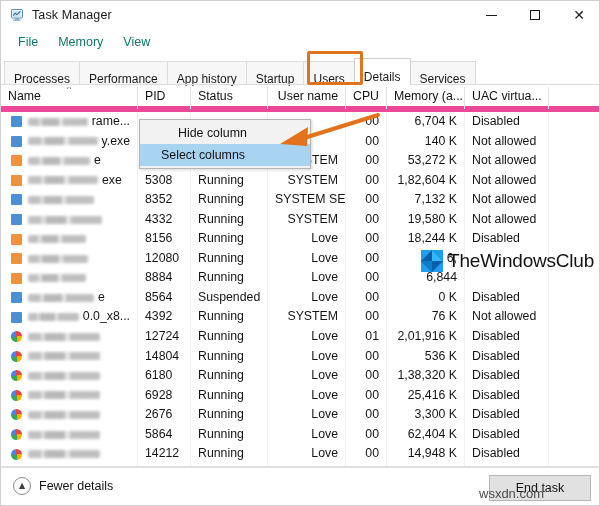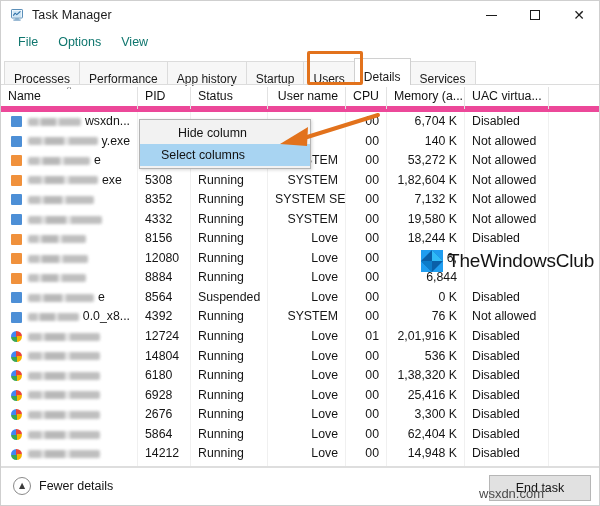--- a/index.html
+++ b/index.html
@@ -260,21 +260,21 @@
           <span class="glyph-max"></span>
         </div>
       <div class="wc close">
           <span class="glyph-close">✕</span>
         </div>
     </div>
   </div>
 
   <div class="menubar">
     <div class="menuitem">File</div>
-    <div class="menuitem">Options</div>
+    <div class="menuitem">Memory</div>
     <div class="menuitem">View</div>
   </div>
 
   <div class="tabstrip-underline"></div>
   <div class="tabstrip">
     <div class="tab">Processes</div>
     <div class="tab">Performance</div>
     <div class="tab">App history</div>
     <div class="tab">Startup</div>
     <div class="tab">Users</div>
@@ -295,21 +295,21 @@
       <div class="hcell c-cpu num">CPU</div>
       <div class="hcell c-mem num">Memory (a...</div>
       <div class="hcell c-uac">UAC virtua...</div>
       <div class="hcell c-tail"></div>
     </div>
     <div class="rows" id="rows">
         <div class="row">
           <div class="cell c-name namecell">
             <span class="picon" style="background: rgb(77, 143, 214);"></span>
             <span class="blurtext" style="width: 82px;"></span>
-            <span class="nametail">wsxdn...</span>
+            <span class="nametail">rame...</span>
           </div>
           <div class="cell c-pid"></div>
           <div class="cell c-status"></div>
           <div class="cell c-user"></div>
           <div class="cell c-cpu num">00</div>
           <div class="cell c-mem num">6,704 K</div>
           <div class="cell c-uac">Disabled</div>
           <div class="cell c-tail"></div>
         </div>
         <div class="row">

